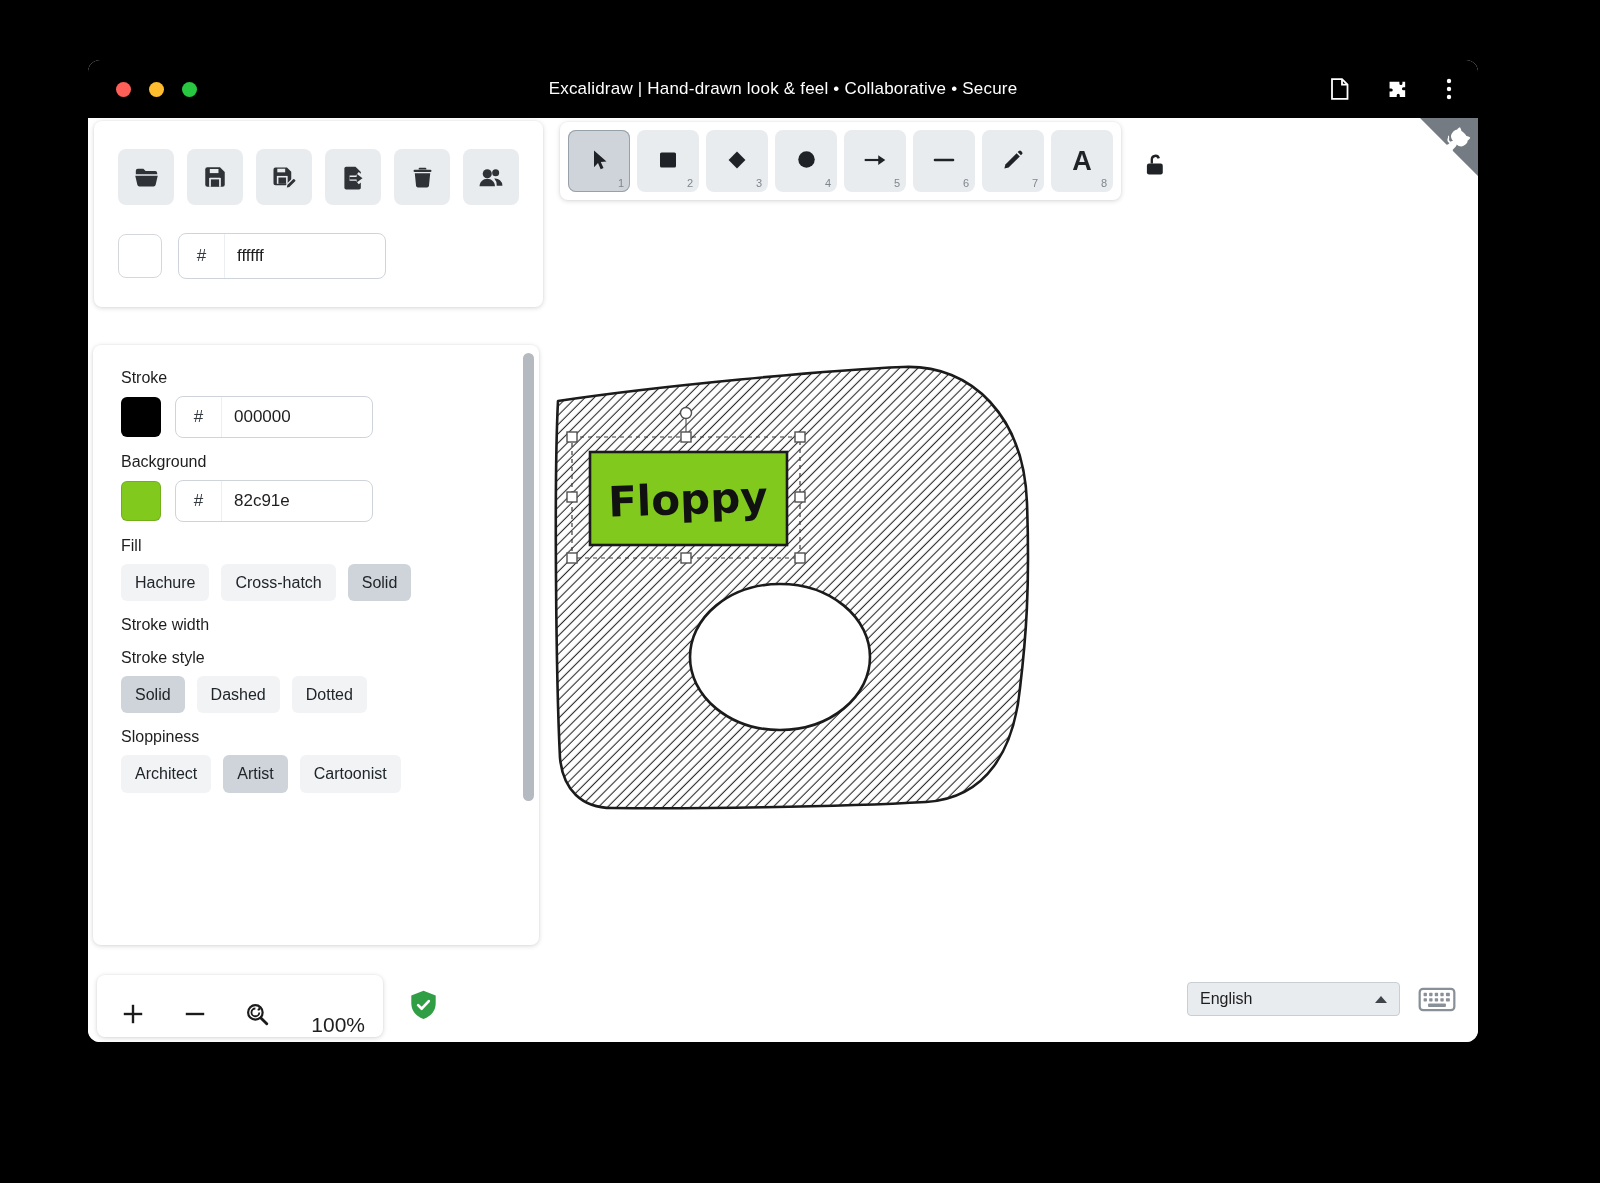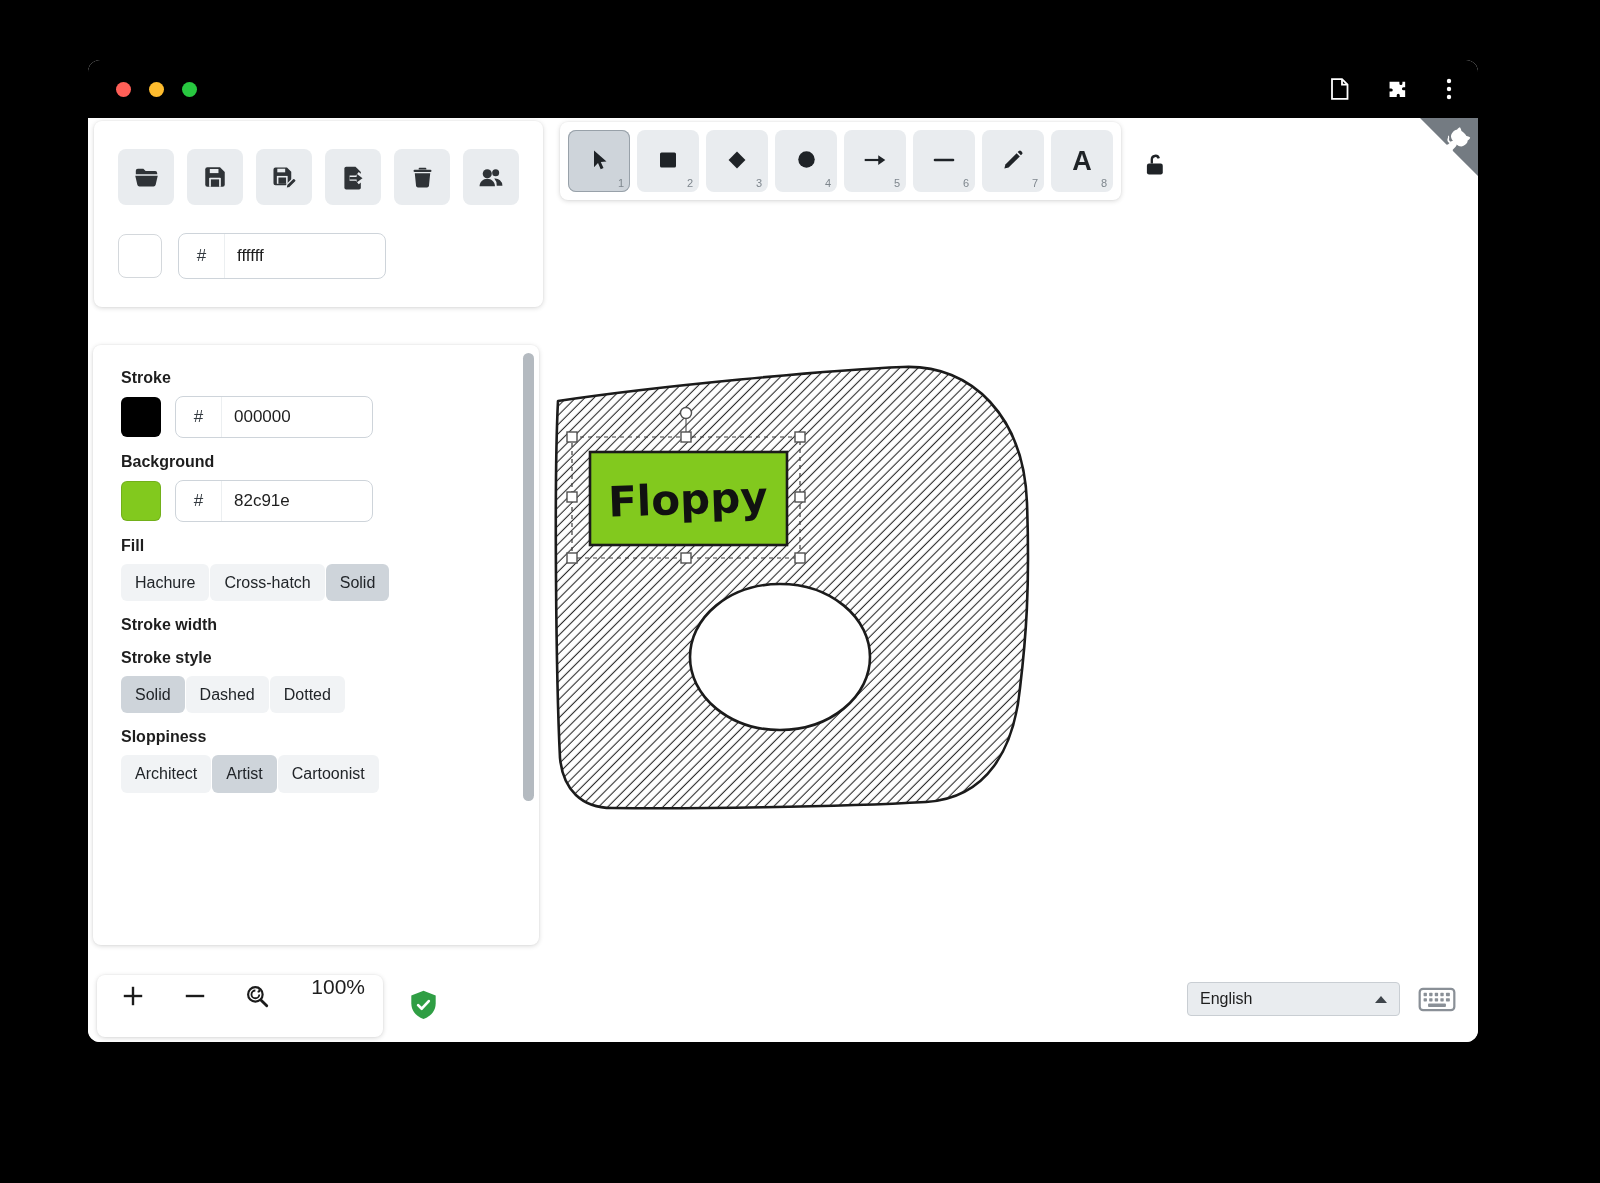--- a/index.html
+++ b/index.html
@@ -47,35 +47,35 @@
 
   .lock-btn { position:absolute; left:1050px; top:30px; width:36px; height:36px; border:none; background:transparent;
               display:flex; align-items:center; justify-content:center; }
 
   .gh-corner { position:absolute; right:0; top:0; width:58px; height:58px; }
 
   
   .props-island { left:5px; top:227px; width:446px; height:600px; padding:24px 28px; overflow:hidden; }
   .scroll-thumb { position:absolute; right:5px; top:8px; width:11px; height:448px; border-radius:6px; background:#b4bac0; }
   .section { margin-bottom:15px; }
-  .section-label { font-size:16px; font-weight:bold; color:#1e1e1e; margin-bottom:9px; }
+  .section-label { font-size:16px; font-weight:normal; color:#1e1e1e; margin-bottom:9px; }
   .color-row { display:flex; align-items:center; gap:14px; }
   .color-row .swatch { width:40px; height:40px; border-radius:6px; border:1px solid rgba(0,0,0,.12); }
   .color-row .hex-group { height:42px; }
   .color-row .hex-input { width:150px; }
-  .btn-row { display:flex; gap:1px; }
+  .btn-row { display:flex; gap:12px; }
   .opt { border:none; border-radius:6px; background:#f1f3f5; color:#212529; font-family:inherit;
          font-size:16px; padding:9px 14px; line-height:1.2; }
   .opt.active { background:#ced4da; }
   .slider { position:relative; width:382px; height:22px; margin-top:6px; }
   .slider-track { position:absolute; left:0; right:0; top:7px; height:9px; border-radius:5px; }
   .slider-thumb { position:absolute; right:-2px; top:0; width:22px; height:22px; border-radius:50%; }
 
   
-  .zoom-island { left:9px; top:857px; width:286px; height:62px; display:flex; align-items:flex-start; padding:0 14px; gap:18px; }
+  .zoom-island { left:9px; top:857px; width:286px; height:62px; display:flex; align-items:flex-end; padding:0 14px; gap:18px; }
   .zoom-btn { width:44px; height:44px; border:none; background:transparent; display:flex; align-items:center; justify-content:center; }
   .zoom-value { margin-left:auto; font-size:21px; font-weight:500; color:#1e1e1e; padding-right:4px; }
   .shield { position:absolute; left:322px; top:872px; }
 
   .lang-select { position:absolute; left:1099px; top:864px; width:213px; height:34px; background:#e9ecef;
                  border:1px solid #c9ced3; border-radius:4px; display:flex; align-items:center; padding:0 12px;gap:16px; }
   .lang-label { font-size:16px; color:#1e1e1e; }
   .caret-up { margin-left:auto; width:0; height:0; border-left:6px solid transparent; border-right:6px solid transparent; border-bottom:7px solid #3f454b; }
   .kbd-icon { position:absolute; left:1330px; top:868px; }
 </style>
@@ -84,20 +84,21 @@
 
 <div class="stage">
   <div class="window">
 
     <div class="titlebar">
       <div class="traffic">
         <span class="dot" style="background: rgb(255, 95, 87);"></span>
         <span class="dot" style="background: rgb(254, 188, 46);"></span>
         <span class="dot" style="background: rgb(40, 200, 64);"></span>
       </div>
+      <div class="titlebar-title">Excalidraw | Hand-drawn look &amp; feel • Collaborative • Secure</div>
       <div class="titlebar-icons">
         <span>
           <svg width="19" height="22" viewBox="0 0 19 22" fill="none" stroke="#fff" stroke-width="1.8">
             <path d="M2 1.2h10l5.5 5.5V20.8H2Z"></path>
               <path d="M12 1.2v5.5h5.5"></path>
           </svg>
         </span>
         <span>
           <svg width="21" height="21" viewBox="0 0 24 24" fill="#fff">
             <path d="M9.5 2.8h5v2.1a1.9 1.9 0 1 0 3.8 0V2.8h3.4v6.7h-2.1a1.9 1.9 0 1 0 0 3.8h2.1v8.4h-6.7v-2.1a1.9 1.9 0 1 0-3.8 0v2.1H2.3v-6.7h2.1a1.9 1.9 0 1 0 0-3.8H2.3V2.8Z" transform="translate(0.8 0.6) scale(0.92)"></path>

